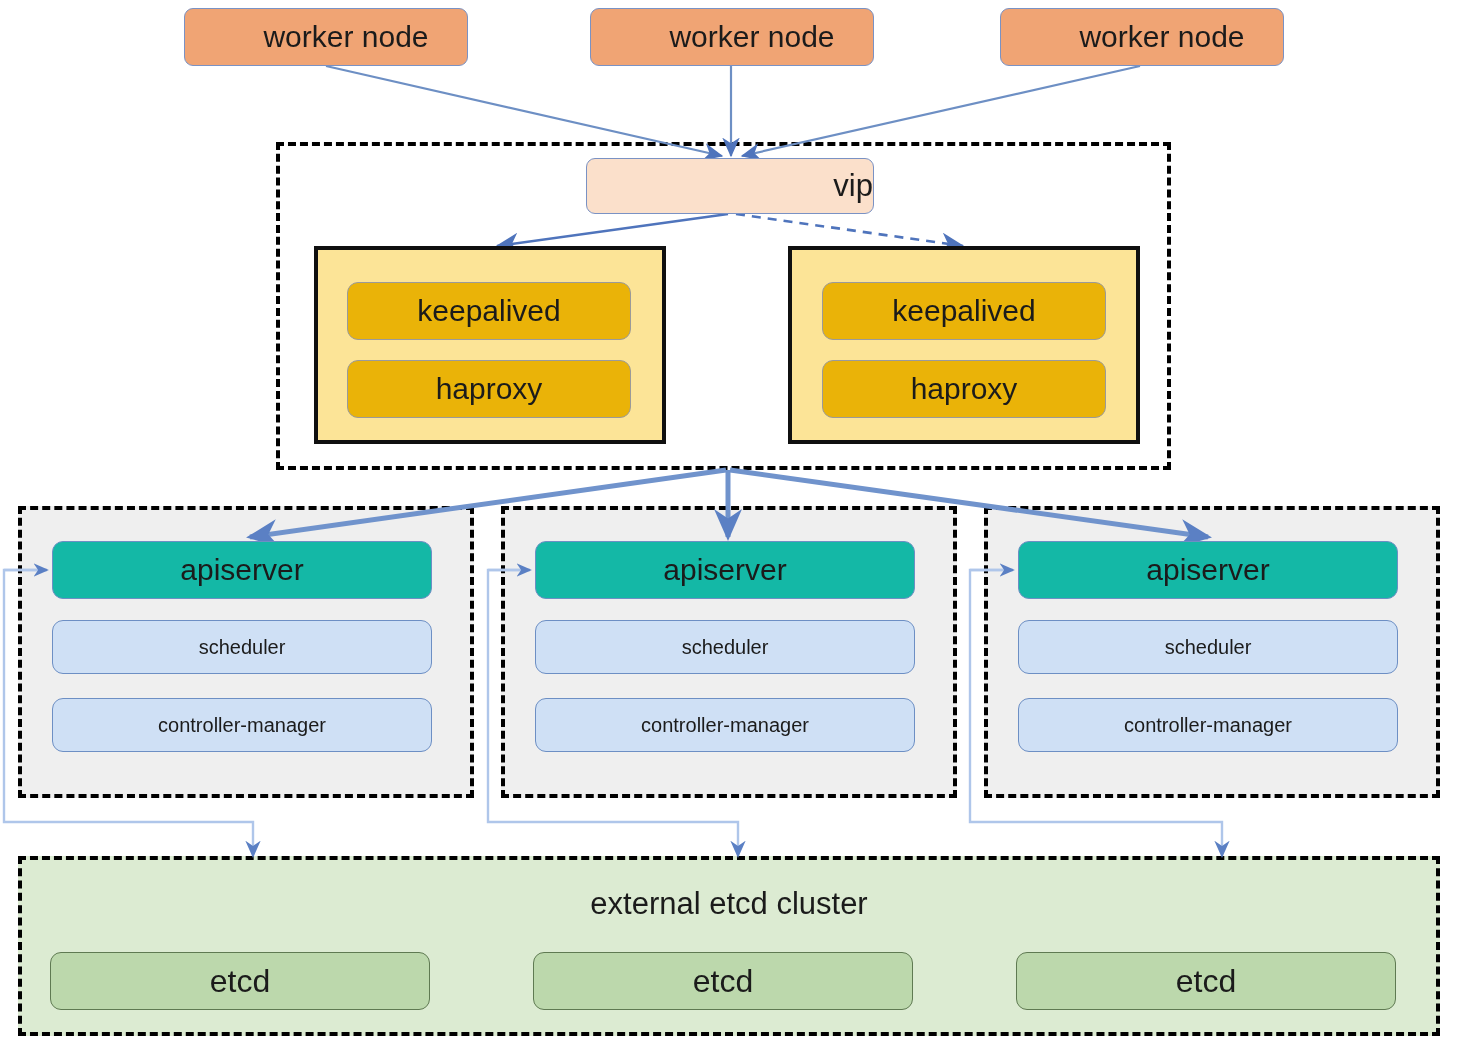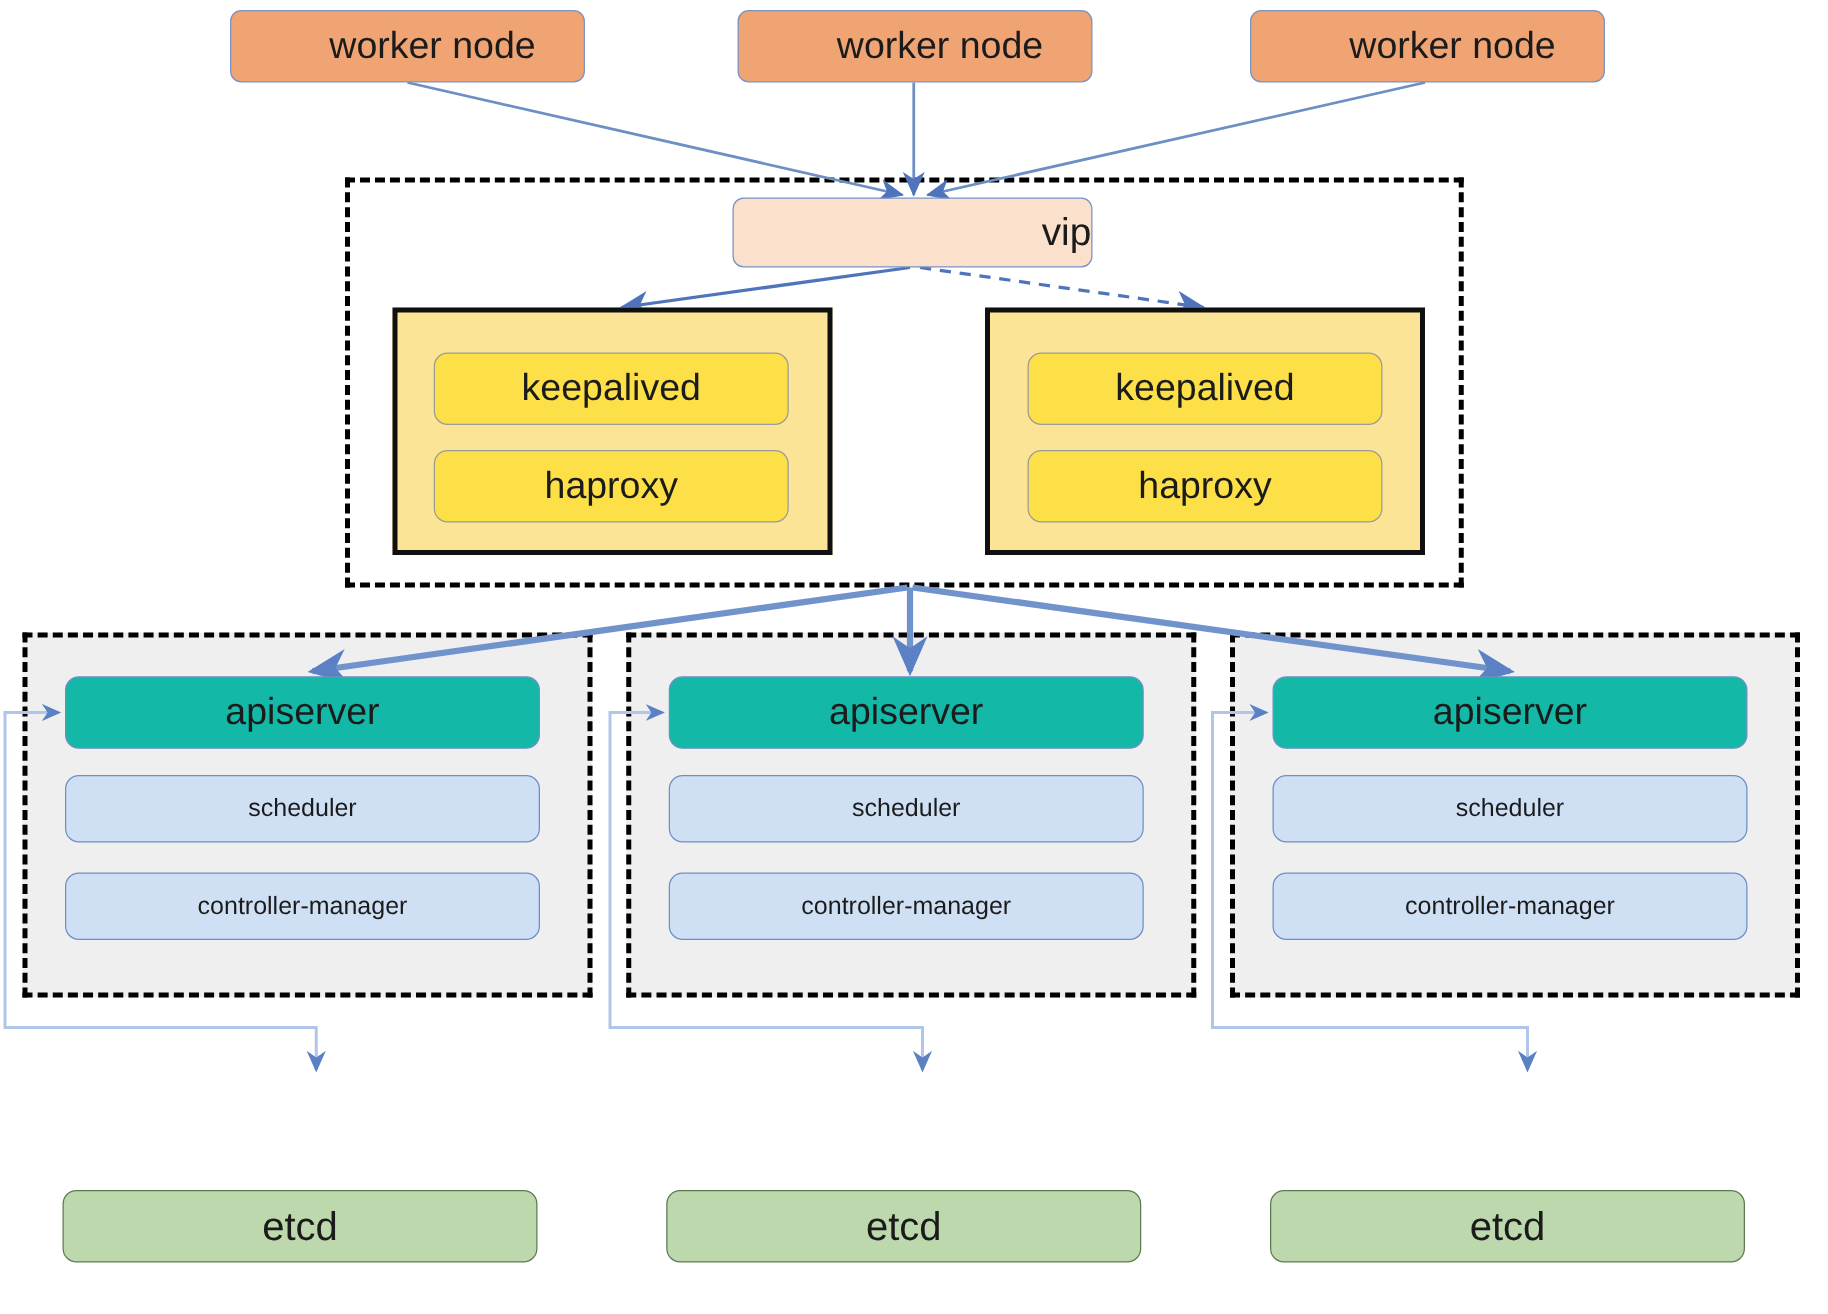--- a/index.html
+++ b/index.html
@@ -67,21 +67,21 @@
 
   
   .lbhost {
     position: absolute;
     box-sizing: border-box;
     background: #FCE497;
     border: 4px solid #101010;
     z-index: 8;
   }
   .gold {
-    background: #fde047;
+    background: #eab308;
     border: 1.8px solid #9A9A9A;
     border-radius: 11px;
     font-size: 30px;
     justify-content: center;
   }
 
   
   .cp-group {
     position: absolute;
     box-sizing: border-box;
@@ -239,20 +239,23 @@
   <div class="node apiserver" style="left:1018px; top:541px; width:380px; height:58px;">
     <span>apiserver</span>
   </div>
   <div class="node light-blue" style="left:1018px; top:620px; width:380px; height:54px;">
     <span>scheduler</span>
   </div>
   <div class="node light-blue" style="left:1018px; top:698px; width:380px; height:54px;">
     <span>controller-manager</span>
   </div>
 
+  <div class="etcd-group" style="left:18px; top:856px; width:1422px; height:180px;">
+    <div class="etcd-title" style="top:26px; left:0;">external etcd cluster</div>
+  </div>
   <div class="node etcd-box" style="left:50px; top:952px; width:380px; height:58px;">
     <span>etcd</span>
   </div>
   <div class="node etcd-box" style="left:533px; top:952px; width:380px; height:58px;">
     <span>etcd</span>
   </div>
   <div class="node etcd-box" style="left:1016px; top:952px; width:380px; height:58px;">
     <span>etcd</span>
   </div>
 

